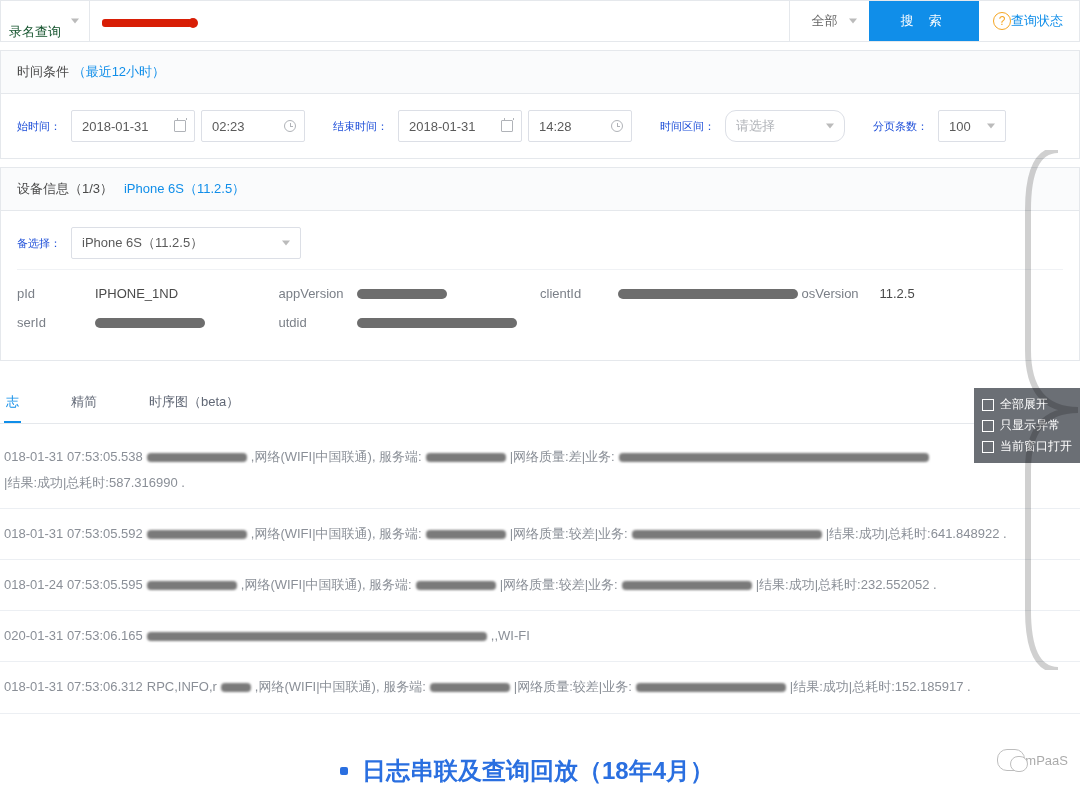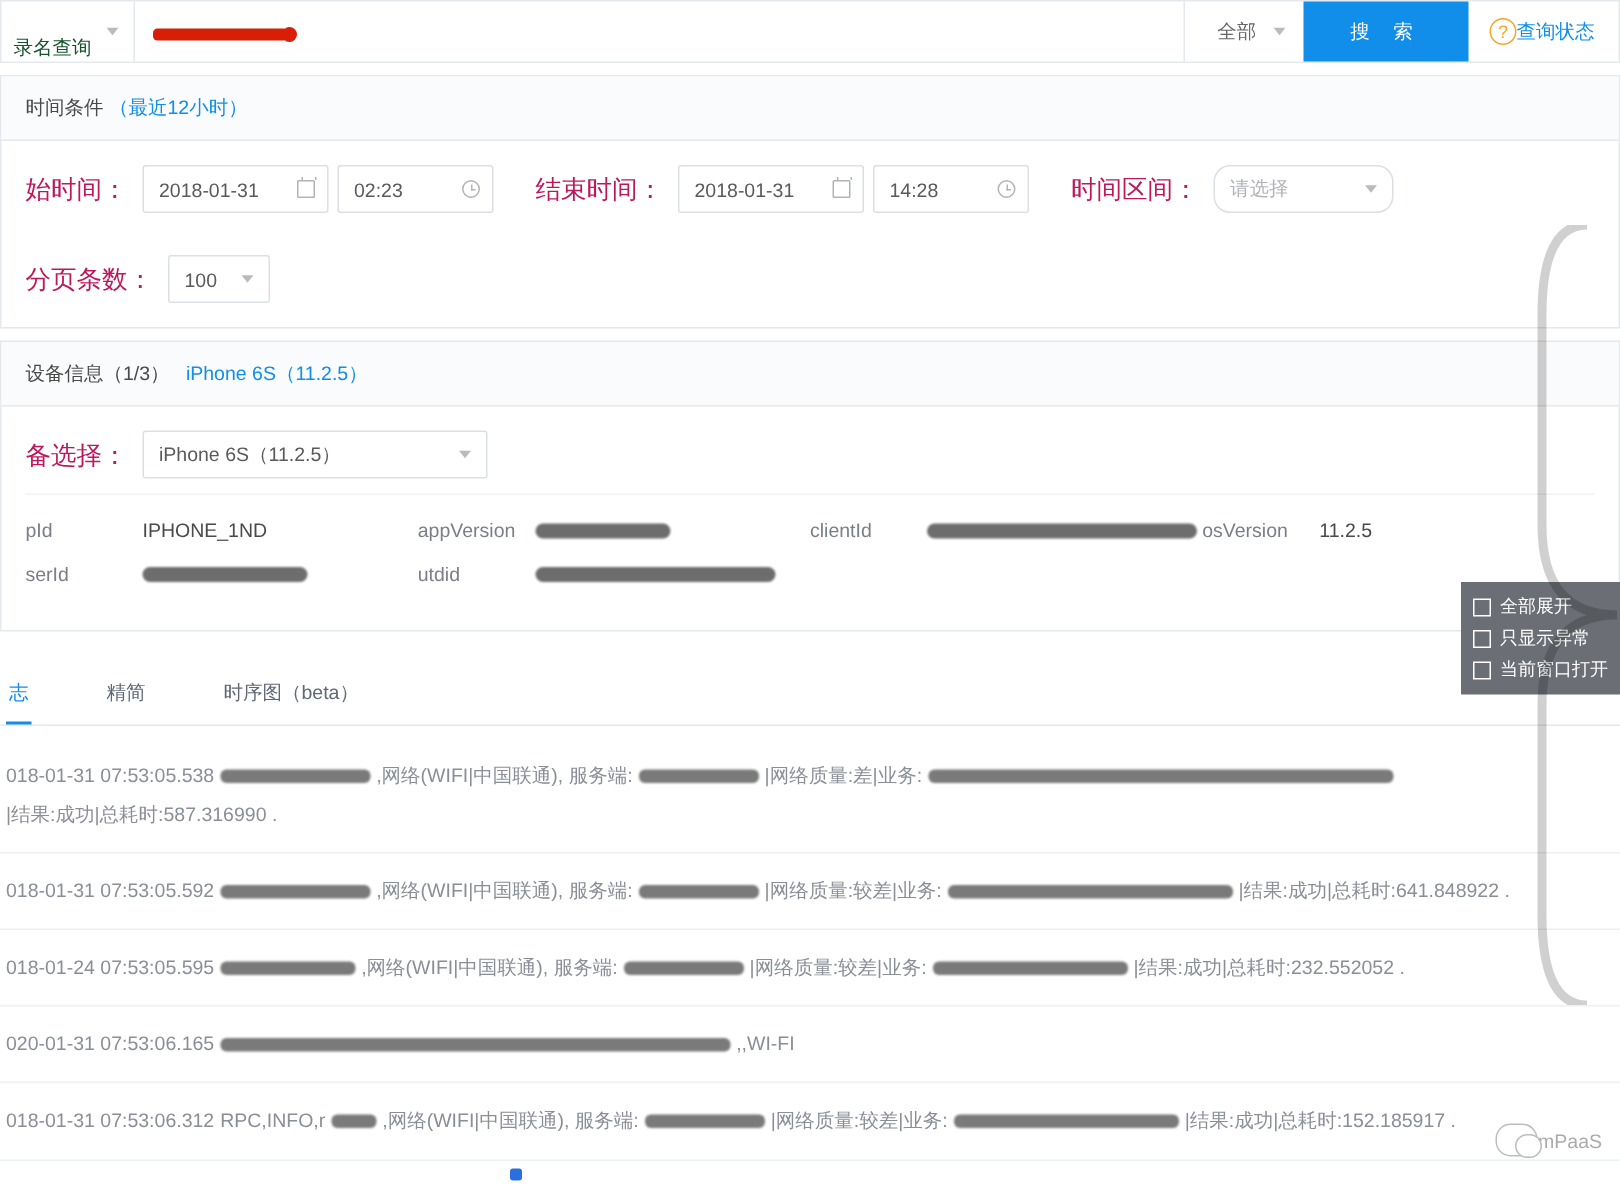--- a/index.html
+++ b/index.html
@@ -87,20 +87,21 @@
   .search-btn {
     width: 110px;
     height: 100%;
     background: #108ee9;
     color: #fff;
     display: flex;
     align-items: center;
     justify-content: center;
     letter-spacing: 6px;
     cursor: pointer;
+    font-family: Liberation Serif, serif;
   }
   .help-icon {
     width: 18px; height: 18px;
     border: 1.5px solid #f5a623;
     color: #f5a623;
     border-radius: 50%;
     display: flex;
     align-items: center;
     justify-content: center;
     font-size: 12px;
@@ -131,22 +132,22 @@
     align-items: center;
     gap: 28px;
     flex-wrap: wrap;
   }
   .field-group {
     display: flex;
     align-items: center;
     gap: 6px;
   }
   .field-label {
-    color: #be185d;
-    font-size: 17px;
+    color: #1d4ed8;
+    font-size: 11px;
     margin-right: 4px;
     font-family: Liberation Mono, monospace;
   }
   .inputish {
     height: 32px;
     border: 1px solid #dcdfe6;
     border-radius: 2px;
     padding: 0 10px;
     display: flex;
     align-items: center;
@@ -534,18 +535,19 @@
 </div>
 
 <div class="brace">
   <svg viewBox="0 0 80 520" fill="none" stroke="#000" stroke-width="6">
     <path d="M40,0 Q10,0 10,60 L10,200 Q10,260 60,260 Q10,260 10,320 L10,460 Q10,520 40,520"></path>
   </svg>
 </div>
 
 <div class="caption-row">
   <div class="caption-bullet"></div>
+  <div class="caption-text">日志串联及查询回放（18年4月）</div>
 </div>
 
 <div class="wechat">
   <span class="wx-bubble"></span>
   <span>mPaaS</span>
 </div>
 
 </body></html>

